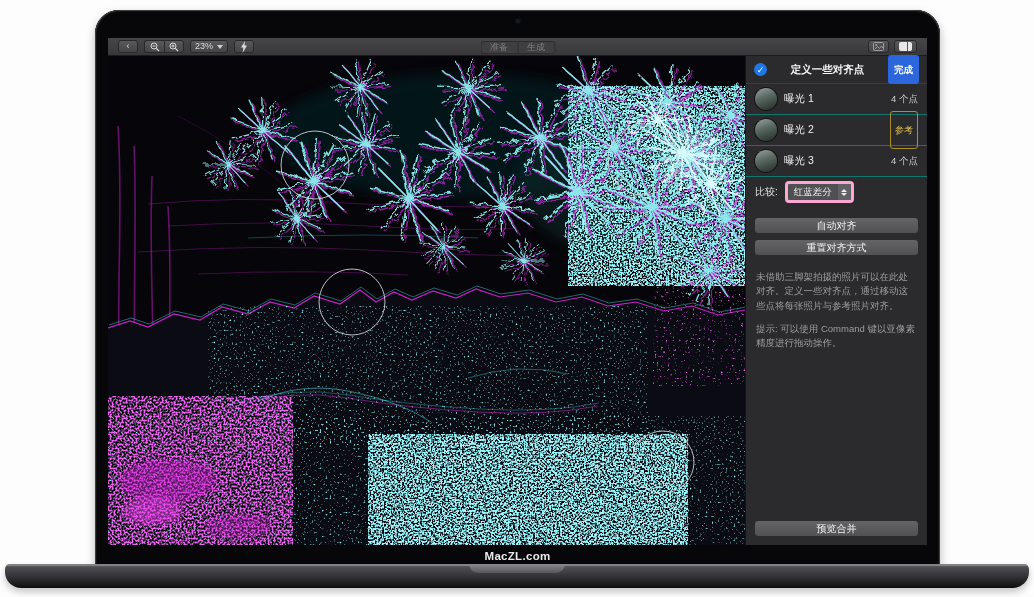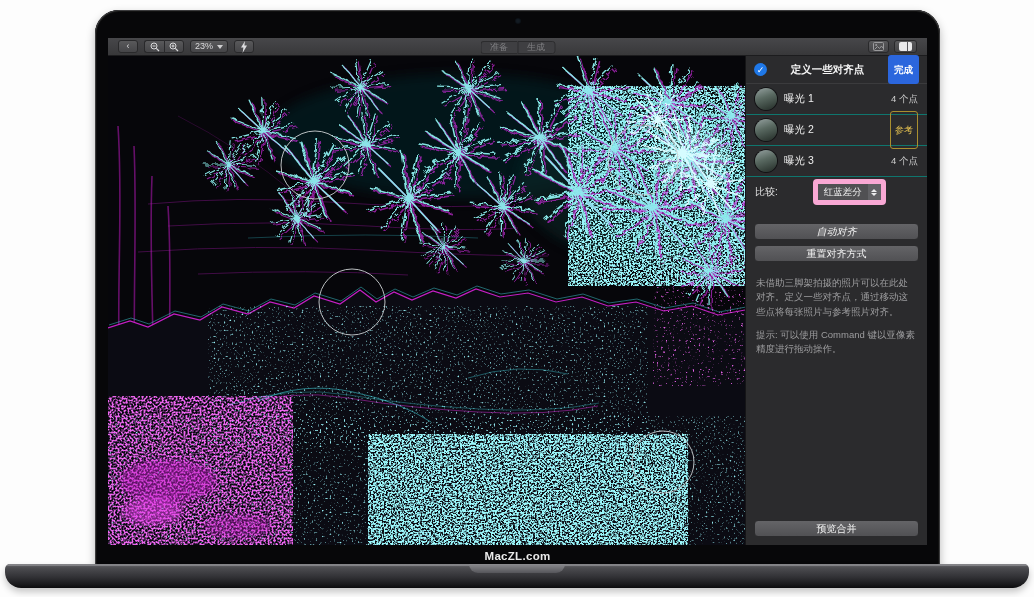--- a/index.html
+++ b/index.html
@@ -66,33 +66,33 @@
          background:linear-gradient(160deg,#97a3a2 0%,#5a6a62 42%,#222b26 100%);
          box-shadow:0 0 0 1px #121214;}
   .exp-label{flex:1;font-size:10.5px;color:#f0f0f0;white-space:nowrap;}
   .exp-detail{font-size:9.5px;color:#cfcfcf;white-space:nowrap;}
   .exp-detail:empty{display:none;}
   .badge{font-size:9px;color:#e8c451;border:1px solid #a98f2f;border-radius:3px;padding:12px 4px;
          line-height:12px;white-space:nowrap;}
   .badge:empty{display:none;}
   .compare-row{height:30px;display:flex;align-items:center;gap:7px;padding:0 9px;box-sizing:border-box;}
   .cmp-label{font-size:10px;color:#e2e2e2;white-space:nowrap;}
-  .popup{display:flex;align-items:stretch;height:16px;background:#505053;border:5px solid #f9a8d4;
-         border-radius:4px;overflow:hidden;margin-left:28px;}
+  .popup{display:flex;align-items:stretch;height:16px;background:#505053;border:3px solid #f9a8d4;
+         border-radius:4px;overflow:hidden;}
   .popup-val{padding:0 6px;font-size:9.5px;color:#f2f2f2;display:flex;align-items:center;white-space:nowrap;}
   .stepper{width:13px;background:#616165;display:flex;flex-direction:column;align-items:center;
            justify-content:center;gap:1px;}
   .tri-up{width:0;height:0;border-left:3px solid transparent;border-right:3px solid transparent;
           border-bottom:3px solid #ececee;}
   .tri-down{width:0;height:0;border-left:3px solid transparent;border-right:3px solid transparent;
             border-top:3px solid #ececee;}
   .action-btn{margin:5px 8px 0;height:17px;width:calc(100% - 16px);box-sizing:border-box;
               background:linear-gradient(#646467,#515154);border:1px solid #2b2b2d;border-radius:4px;
               color:#f2f2f2;font-size:10px;display:flex;align-items:center;justify-content:center;white-space:nowrap;}
-  .action-btn.first{margin-top:16px;font-style:italic;}
+  .action-btn.first{margin-top:10px;}
   .sb-desc{margin:14px 10px 0;font-size:9.5px;color:#9d9d9f;line-height:1.5;}
   .sb-tip{margin:9px 10px 0;font-size:9.5px;color:#9d9d9f;line-height:1.5;}
   .preview-btn{position:absolute;left:8px;right:8px;bottom:8px;height:17px;margin:0;width:auto;}
 </style>
 </head>
 <body>
 
 <div class="stage">
 
   <div class="shell">

